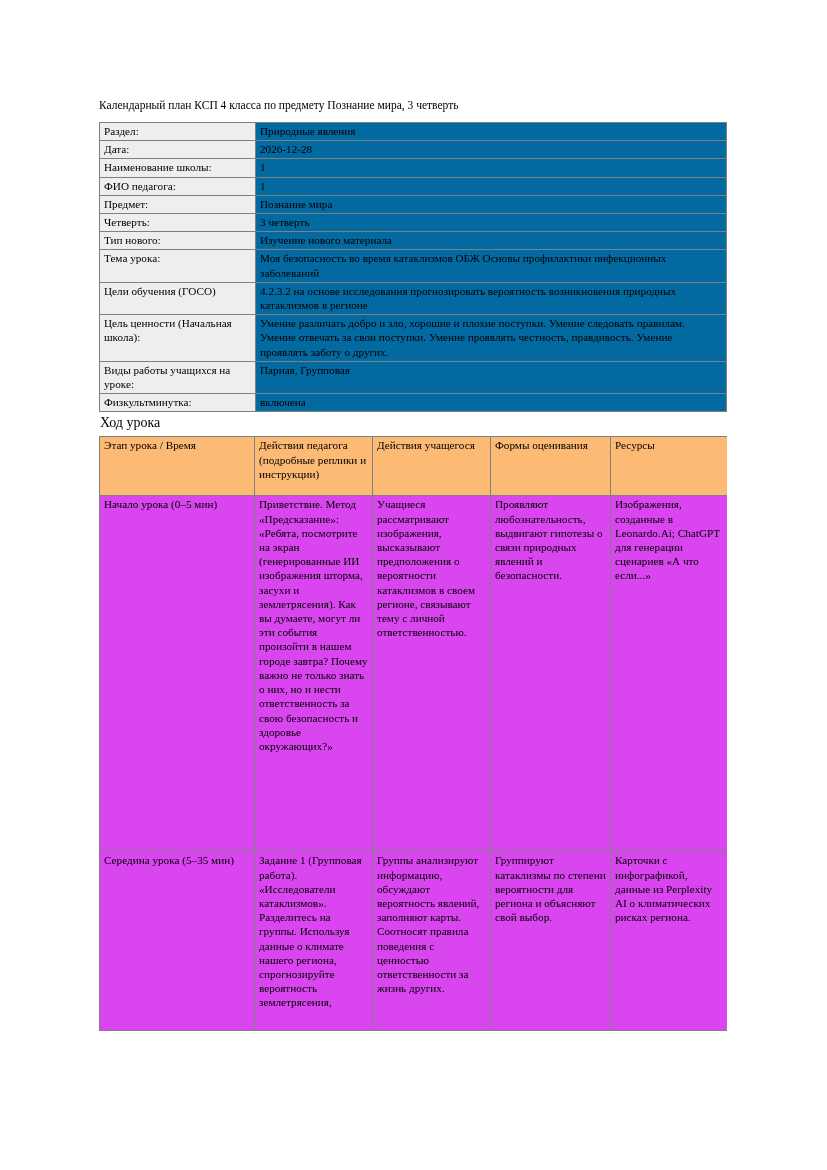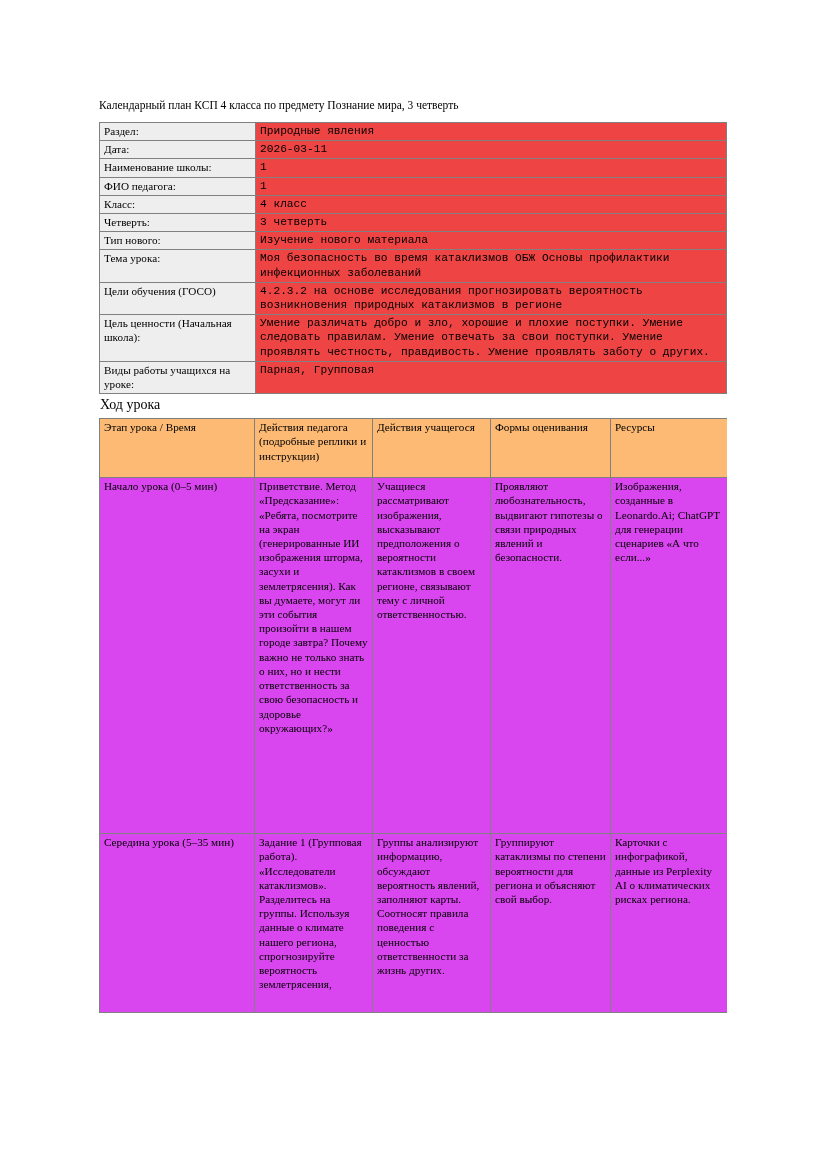--- a/index.html
+++ b/index.html
@@ -57,22 +57,21 @@
     text-align: left;
     word-wrap: break-word;
     overflow-wrap: break-word;
   }
   
   .info-table .lbl {
     width: 156px;
     background: #eeeeee;
   }
   .info-table .val {
-    background: #ef4444;
-    font-family: Liberation Mono, monospace;
+    background: #0369a1;
   }
   .info-table td {
     height: 14px;
   }
   
   .lesson-table {
     margin-top: 0;
   }
   .lesson-table col.c1 { width: 155px; }
   .lesson-table col.c2 { width: 118px; }
@@ -102,33 +101,33 @@
           <col style="width:156px">
           <col>
         </colgroup>
       <tbody>
         <tr>
           <td class="lbl">Раздел:</td>
           <td class="val">Природные явления</td>
         </tr>
         <tr>
           <td class="lbl">Дата:</td>
-          <td class="val">2026-03-11</td>
+          <td class="val">2026-12-28</td>
         </tr>
         <tr>
           <td class="lbl">Наименование школы:</td>
           <td class="val">1</td>
         </tr>
         <tr>
           <td class="lbl">ФИО педагога:</td>
           <td class="val">1</td>
         </tr>
         <tr>
-          <td class="lbl">Класс:</td>
-          <td class="val">4 класс</td>
+          <td class="lbl">Предмет:</td>
+          <td class="val">Познание мира</td>
         </tr>
         <tr>
           <td class="lbl">Четверть:</td>
           <td class="val">3 четверть</td>
         </tr>
         <tr>
           <td class="lbl">Тип нового:</td>
           <td class="val">Изучение нового материала</td>
         </tr>
         <tr>
@@ -139,20 +138,24 @@
           <td class="lbl">Цели обучения (ГОСО)</td>
           <td class="val">4.2.3.2 на основе исследования прогнозировать вероятность возникновения природных катаклизмов в регионе</td>
         </tr>
         <tr>
           <td class="lbl">Цель ценности (Начальная школа):</td>
           <td class="val">Умение различать добро и зло, хорошие и плохие поступки. Умение следовать правилам. Умение отвечать за свои поступки. Умение проявлять честность, правдивость. Умение проявлять заботу о других.</td>
         </tr>
         <tr>
           <td class="lbl">Виды работы учащихся на уроке:</td>
           <td class="val">Парная, Групповая</td>
+        </tr>
+        <tr>
+          <td class="lbl">Физкультминутка:</td>
+          <td class="val">включена</td>
         </tr>
       </tbody>
     </table>
 
     <p class="section-label">Ход урока</p>
 
     <table class="lesson-table">
       <colgroup>
         <col class="c1">
           <col class="c2">

